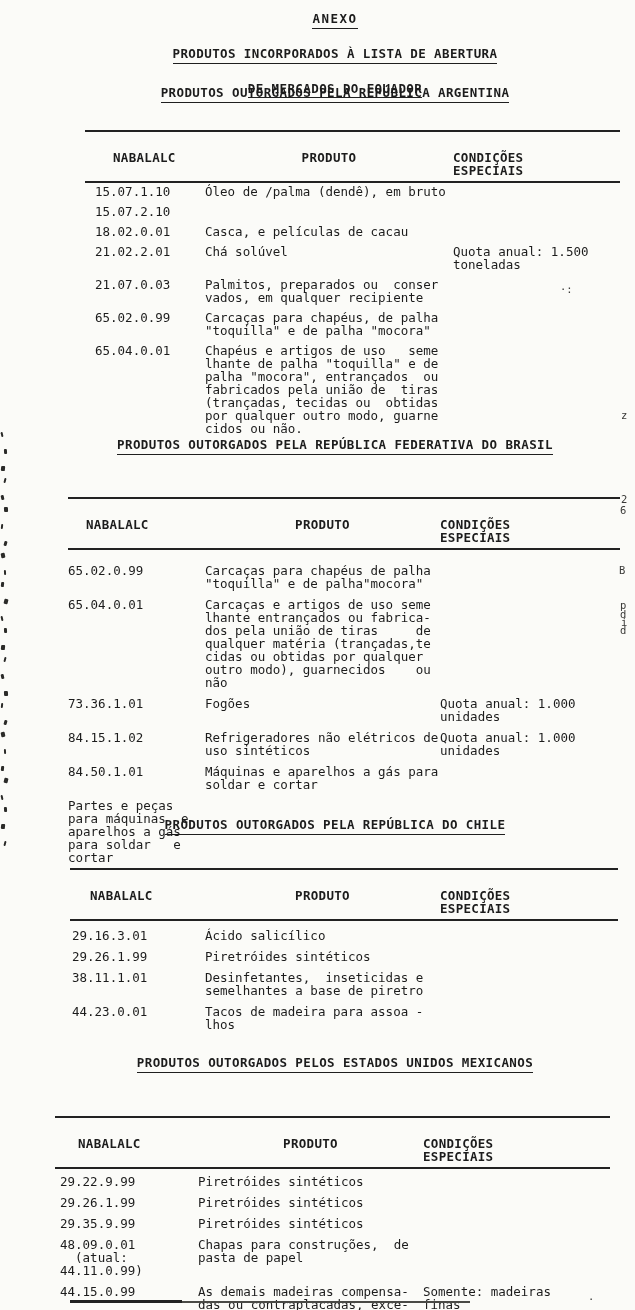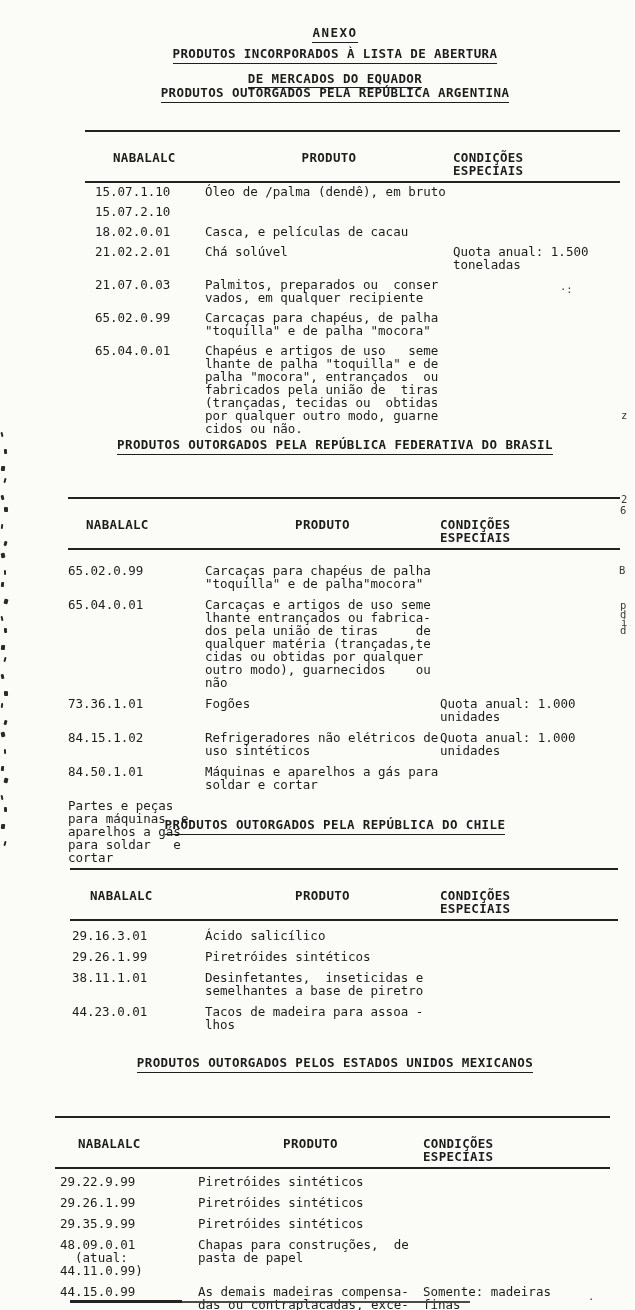--- a/index.html
+++ b/index.html
@@ -2,21 +2,21 @@
 <html><head>
 <meta charset="utf-8">
 <style>
   html,body{margin:0;padding:0;background:#e8e8e4}
   .page{position:relative;width:635px;height:1310px;background:#fbfbf8;overflow:hidden;
         font-family:"DejaVu Sans Mono","Liberation Mono",monospace;
         font-size:12.5px;line-height:13px;color:#1c1c1c;}
   .center-wrap{position:absolute;left:45px;right:10px;text-align:center}
   .uline{display:inline-block;border-bottom:1.6px solid #1f1f1f;padding-bottom:2.5px;
          font-weight:bold;letter-spacing:.4px;white-space:pre}
-  .title-block .uline{margin-bottom:8px}
+  .title-block .uline{margin-bottom:18px}
   
   .tbl{position:absolute}
   .thead{border-top:2.2px solid #222;border-bottom:2.2px solid #222;padding:19px 0 4px}
   .grid{display:grid}
   .t-arg .grid{padding-left:10px;grid-template-columns:110px 248px 1fr}
   .t-bra .grid{grid-template-columns:137px 235px 1fr}
   .t-chi .grid{padding-left:2px;grid-template-columns:133px 235px 1fr}
   .t-mex .grid{padding-left:5px;grid-template-columns:138px 225px 1fr}
   .cell{white-space:pre-wrap}
   .hcode{padding-left:18px;font-weight:bold;letter-spacing:.3px}
@@ -32,21 +32,21 @@
   .smudge{position:absolute;background:#2b2b29;border-radius:1px}
   .edge-mark{position:absolute;font-size:10.5px;line-height:10px;color:#3a3a38;white-space:pre}
   .bottom-line{position:absolute;left:70px;top:1301px;width:400px;height:1.6px;background:#4a4a46}
   .bottom-line-dark{position:absolute;left:70px;top:1300px;width:112px;height:3px;background:#222}
 </style>
 </head>
 <body>
 
 <div class="page">
 
-  <div class="center-wrap" style="top:26px">
+  <div class="center-wrap" style="top:12px">
     <span class="uline" style="letter-spacing:1.5px">ANEXO</span>
   </div>
 
   <div class="center-wrap title-block" style="top:47px">
     <span class="uline">PRODUTOS INCORPORADOS À LISTA DE ABERTURA</span><br>
     <span class="uline">DE MERCADOS DO EQUADOR</span>
   </div>
 
   <div class="center-wrap" style="top:86px">
     <span class="uline">PRODUTOS OUTORGADOS PELA REPÚBLICA ARGENTINA</span>

